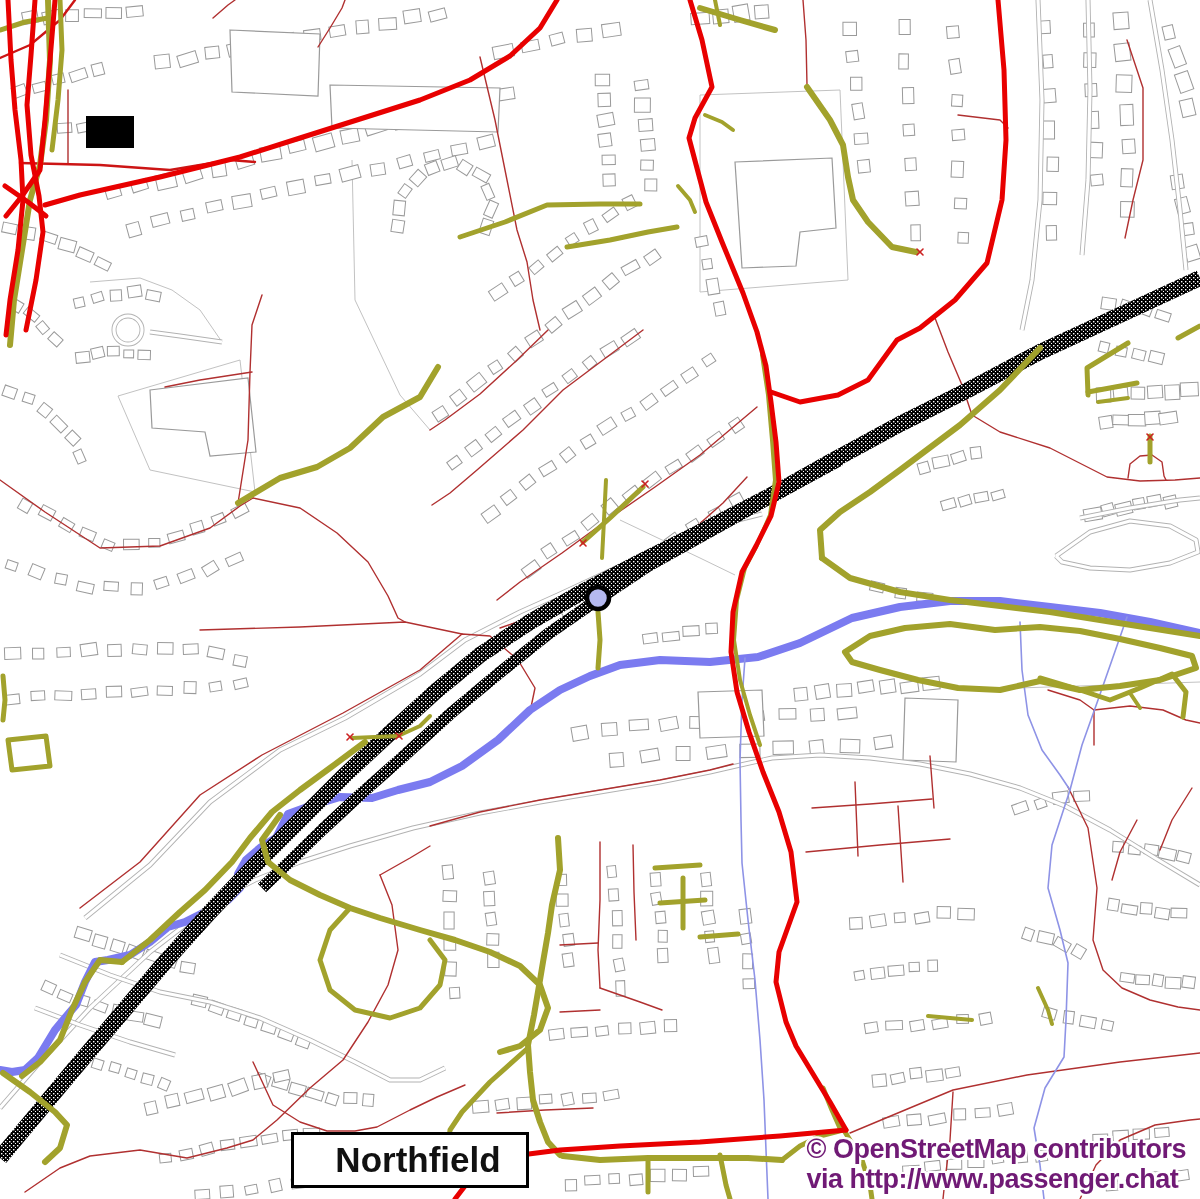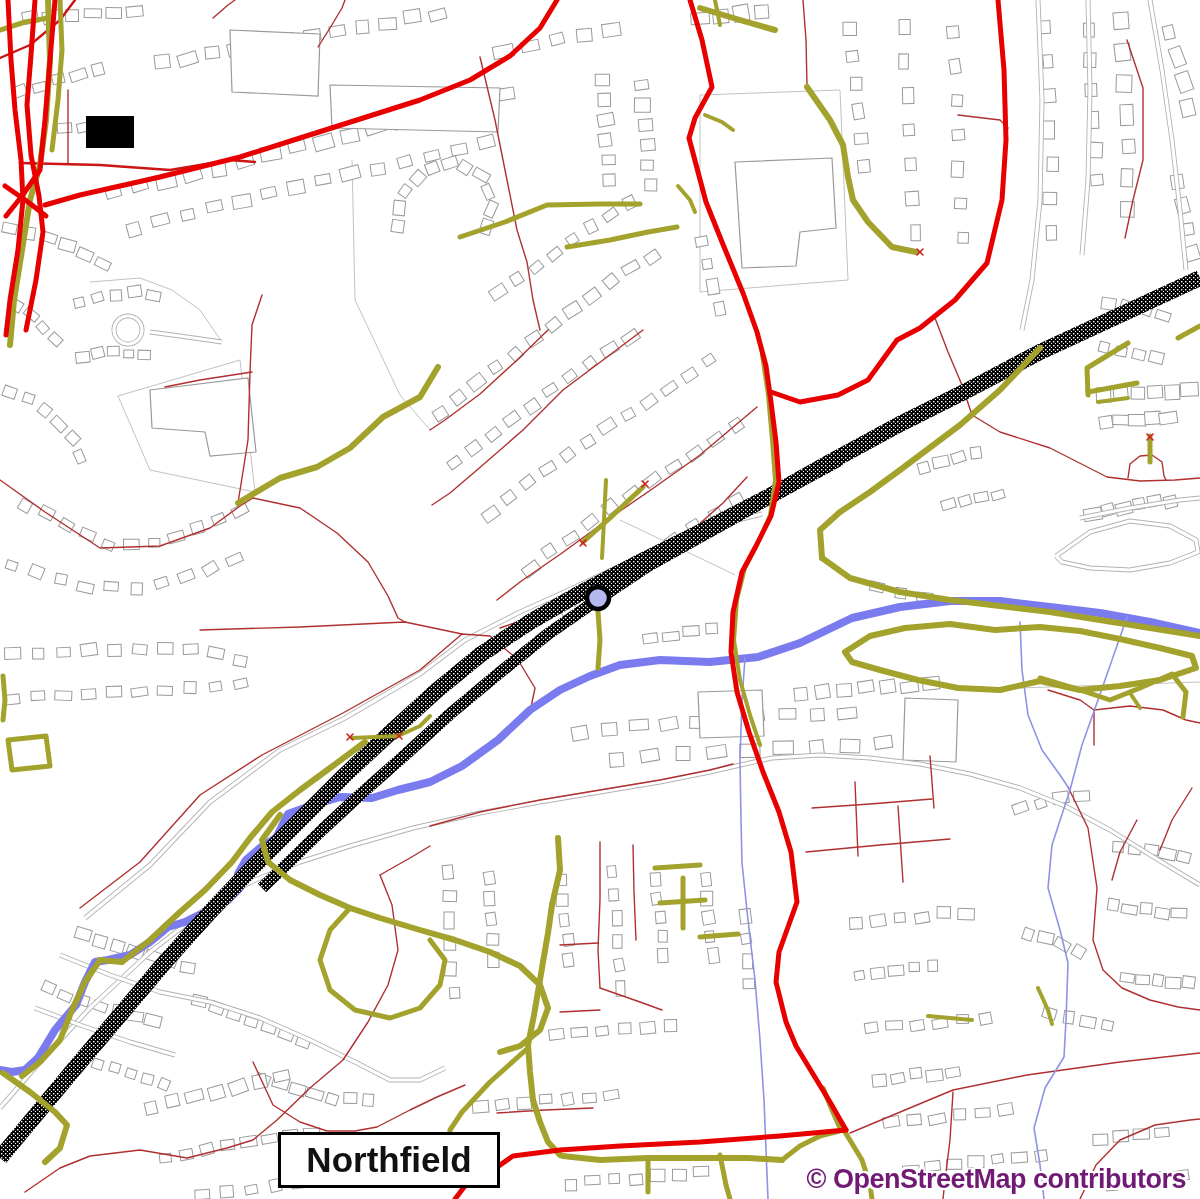--- a/index.html
+++ b/index.html
@@ -3,24 +3,24 @@
 <meta charset="utf-8">
 <style>
   html,body{margin:0;padding:0;background:#e8e8e8;}
   .map-viewport{
     position:relative;width:1200px;height:1199px;margin:0 auto;
     background:#ffffff;overflow:hidden;
     font-family:"Liberation Sans","DejaVu Sans",sans-serif;
   }
   .map-viewport svg{position:absolute;left:0;top:0;}
   .place-label{
-    position:absolute;left:278px;top:1132px;width:216px;height:50px;
+    position:absolute;left:291px;top:1132px;width:216px;height:50px;
     background:#ffffff;border:3px solid #000;
     display:flex;align-items:center;justify-content:center;
-    font-size:35px;font-weight:bold;color:#111;letter-spacing:0px;
+    font-size:35px;font-weight:bold;color:#111;letter-spacing:0px;padding-left:16px;
   }
   .attribution{
     position:absolute;right:14px;bottom:5px;text-align:left;
     font-size:27px;font-weight:bold;color:#701a75;line-height:30px;
     letter-spacing:-0.5px;
     text-shadow:-2px 0 0 #fff,2px 0 0 #fff,0 -2px 0 #fff,0 2px 0 #fff,
                 -2px -2px 0 #fff,2px 2px 0 #fff,-2px 2px 0 #fff,2px -2px 0 #fff;
   }
 </style>
 </head>
@@ -729,14 +729,15 @@
         <circle cx="598" cy="598" r="11" fill="#b5b9f0" stroke="#000000" stroke-width="4.5"></circle>
       </g>
     </svg>
 
   <div class="place-label">
     <span>Northfield</span>
   </div>
 
   <div class="attribution">
     <div>© OpenStreetMap contributors</div>
+    <div>via http://www.passenger.chat</div>
   </div>
 </div>
 
 </body></html>

